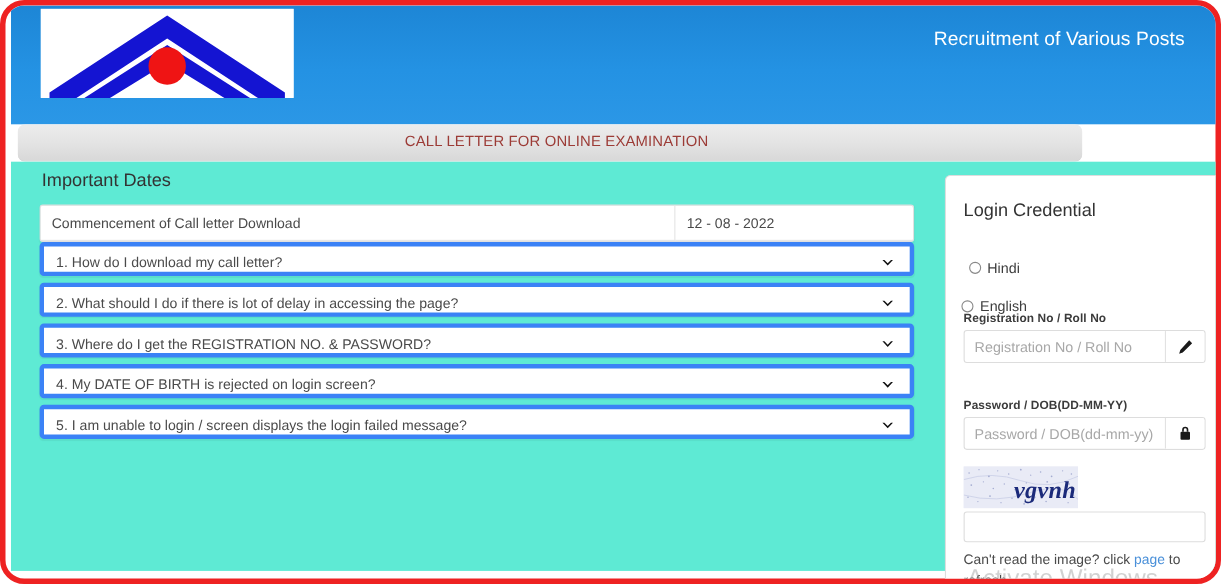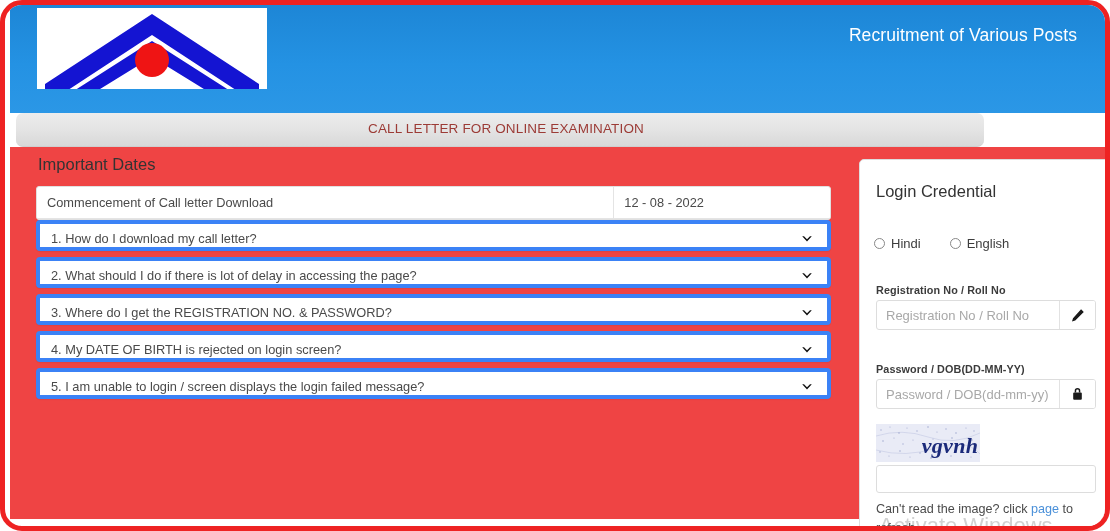--- a/index.html
+++ b/index.html
@@ -64,21 +64,21 @@
     font-size: 13.5px;
     letter-spacing: 0.15px;
     padding-left: 12px;
   }
 
   
   #main-body {
     position: absolute;
     left: 5px; top: 142px;
     width: 1100px; height: 372px;
-    background: #ef4444;
+    background: #5eead4;
   }
 
   
   #left-col {
     position: absolute;
     left: 26px; top: 8px;
     width: 800px;
   }
   .section-heading {
     font-size: 16.5px;
@@ -152,20 +152,21 @@
     left: 16px; top: 22px;
     font-size: 16.5px;
     color: #333333;
   }
   #lang-row {
     position: absolute;
     left: 14px; top: 76px;
     display: flex;
     align-items: center;
     gap: 10px;
+    flex-direction: column;
   }
   .radio-wrap { display: flex; align-items: center; gap: 6px; cursor: pointer; }
   .radio-dot {
     width: 11px; height: 11px;
     border: 1px solid #888888;
     border-radius: 50%;
     background: #ffffff;
     display: inline-block;
   }
   .radio-label { font-size: 13px; color: #3d3d3d; }

